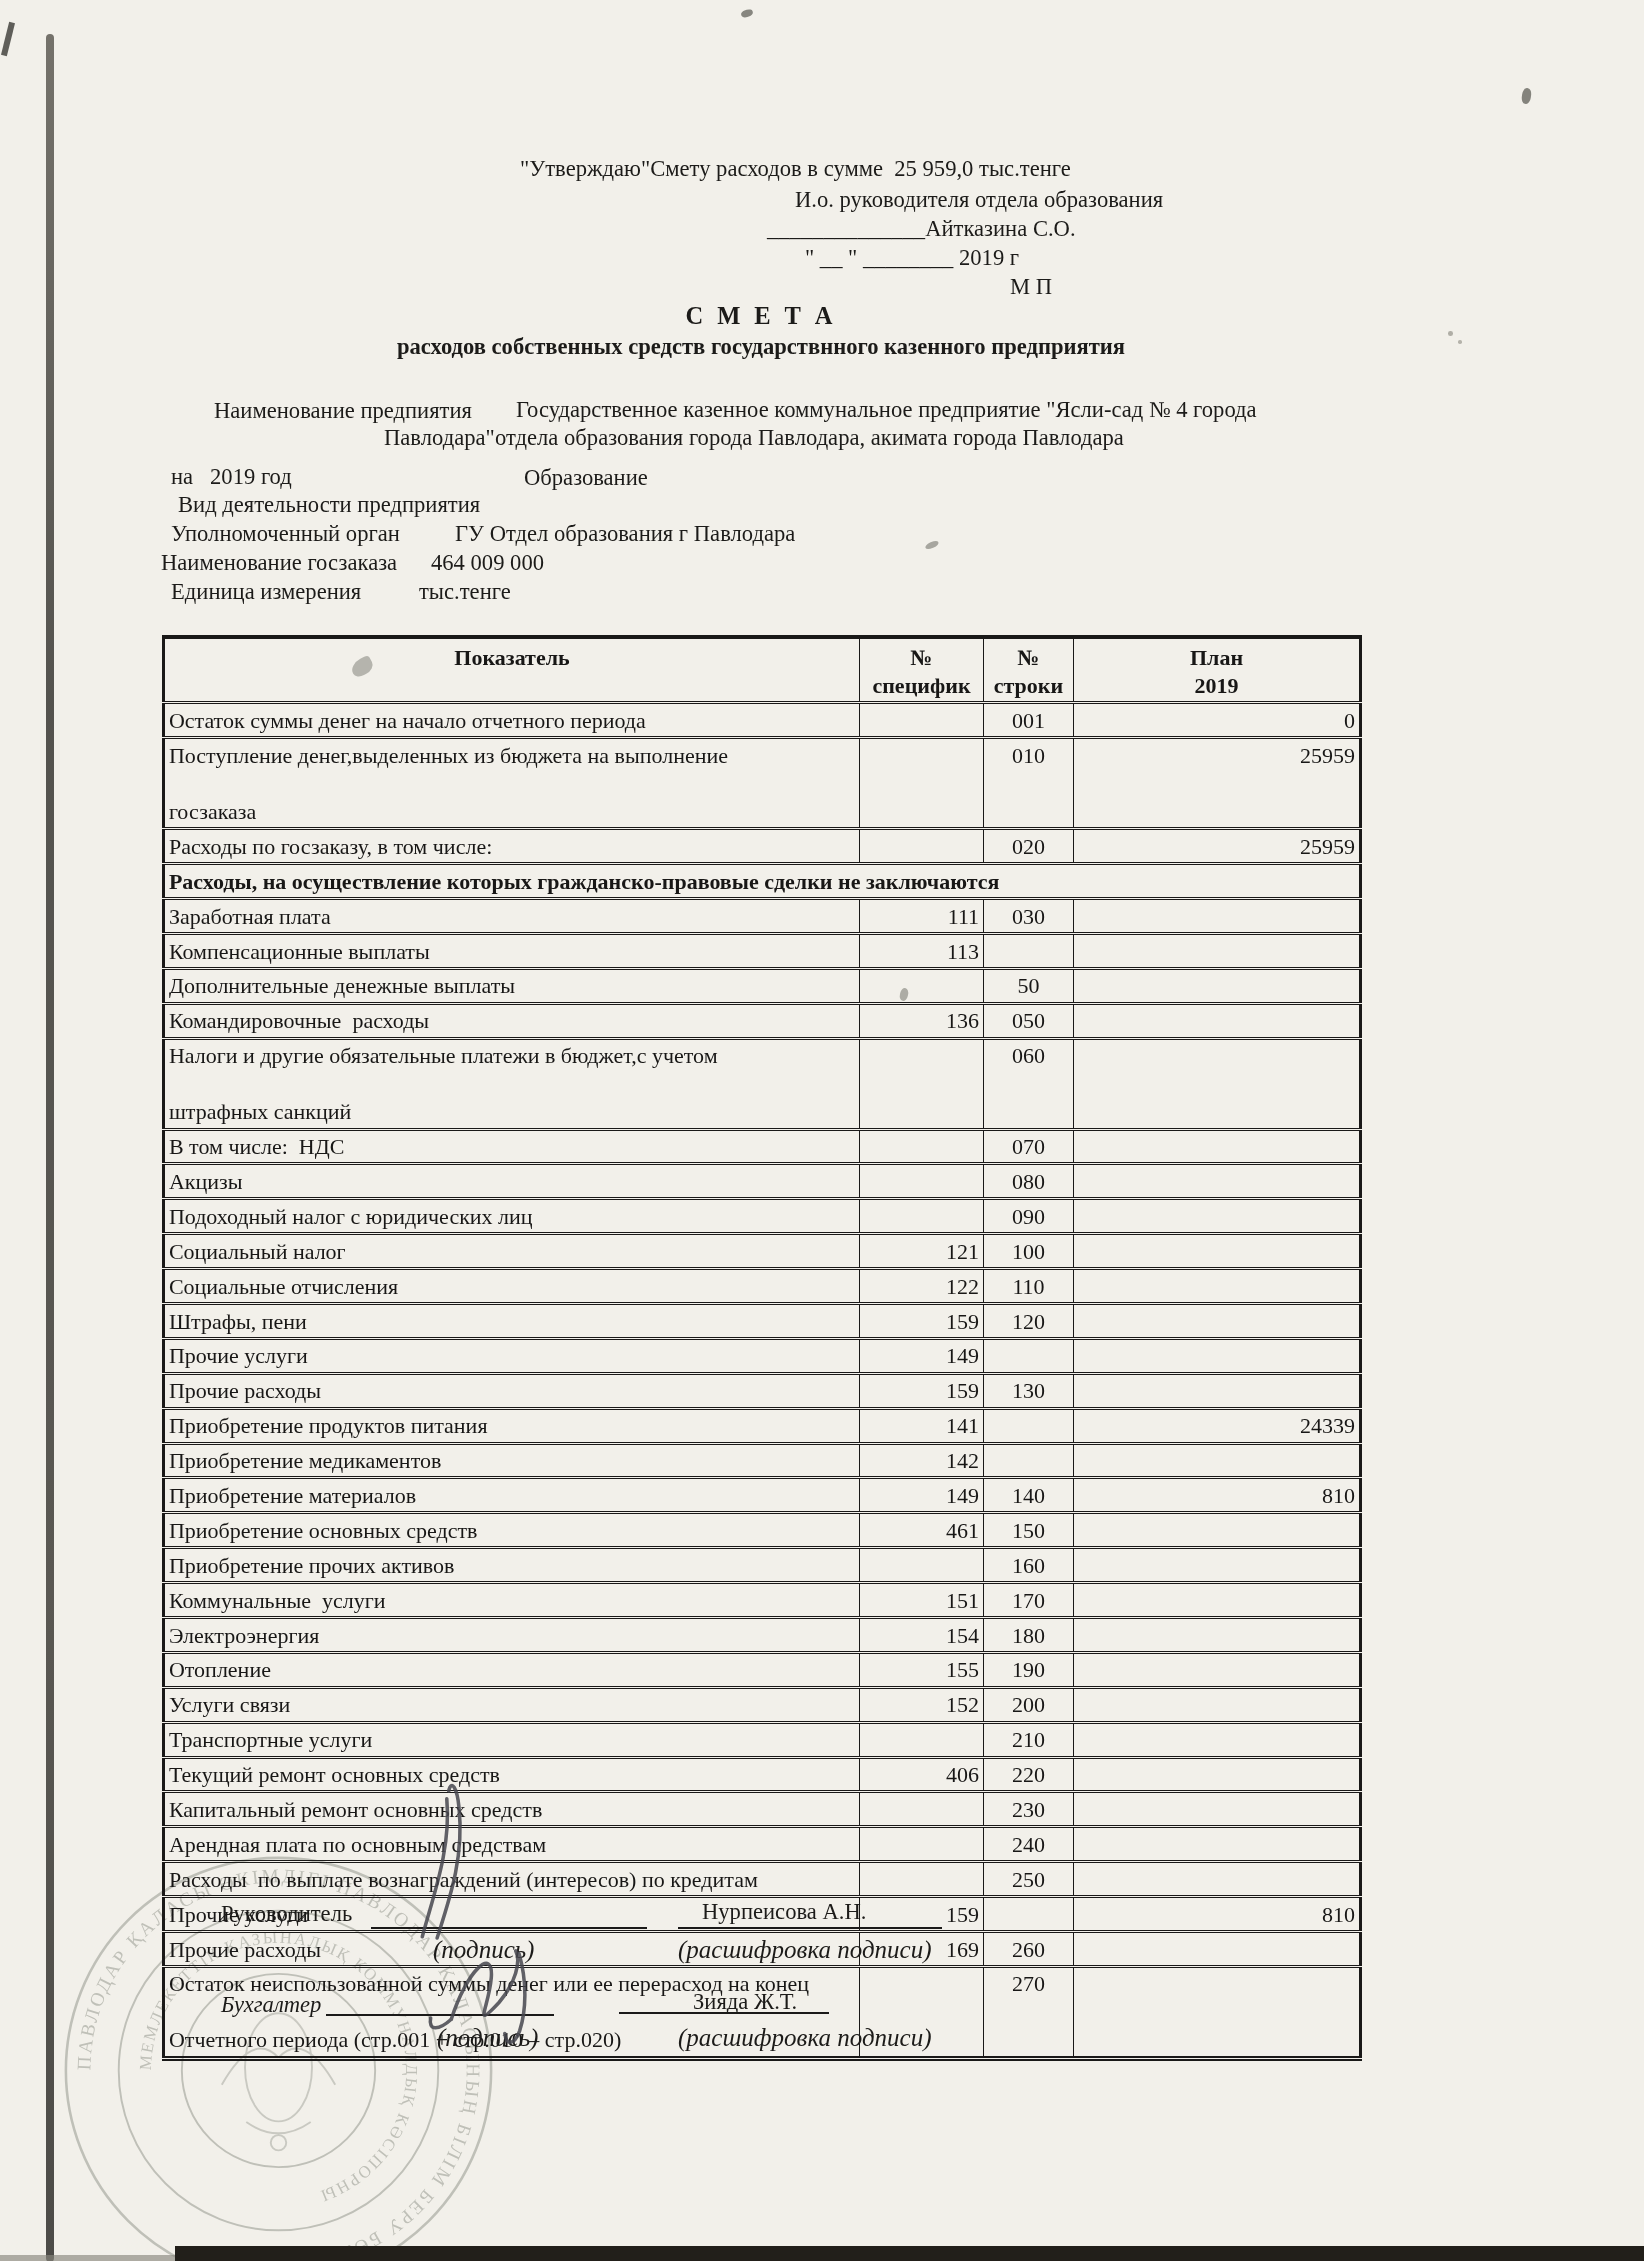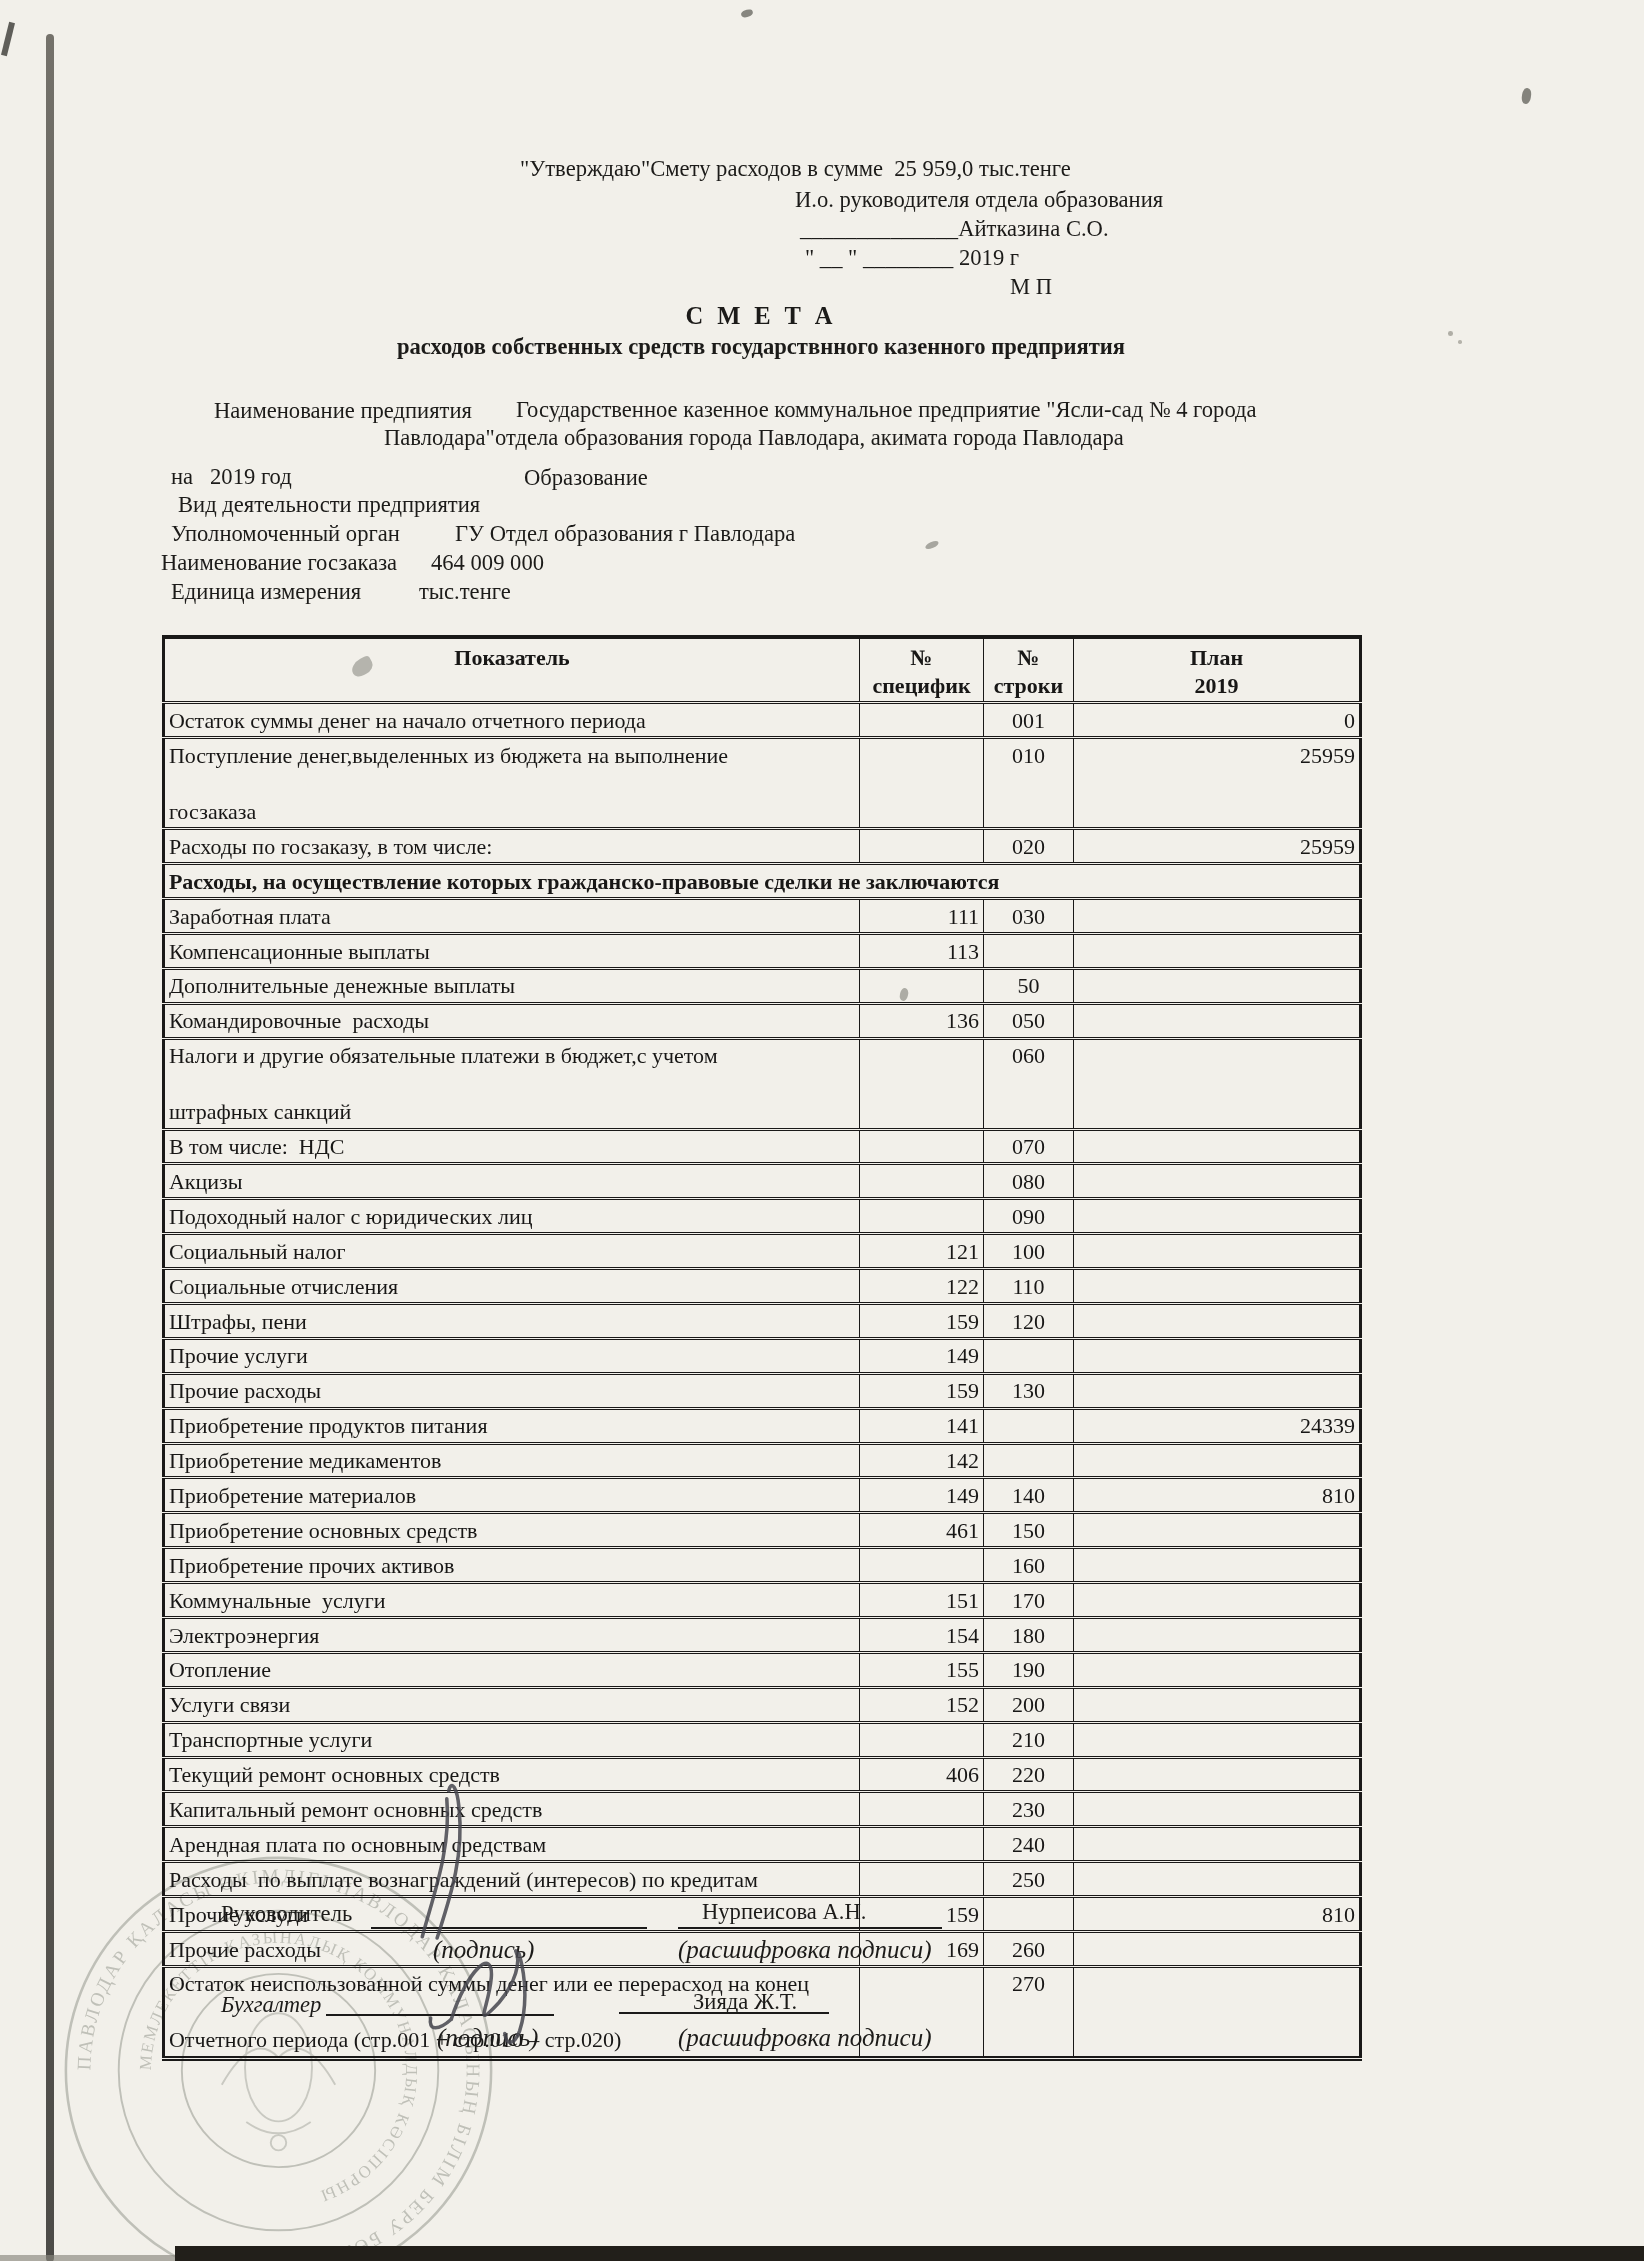--- a/index.html
+++ b/index.html
@@ -60,21 +60,21 @@
   <div class="speck" style="left:741px;top:10.3px;width:11.6px;height:7px;background:#6b6b64;transform:rotate(-18deg);opacity:.8"></div>
   <div class="speck" style="left:1522px;top:88px;width:9px;height:15.5px;background:#55544d;transform:rotate(8deg);opacity:.7"></div>
   <div class="speck" style="left:1448px;top:331px;width:5.2px;height:5.2px;background:#b0aea6"></div>
   <div class="speck" style="left:1458px;top:340px;width:3.9px;height:3.9px;background:#b5b3ab"></div>
   <div class="speck" style="left:925px;top:542px;width:14px;height:6.4px;background:#8e8d85;transform:rotate(-24deg);opacity:.75"></div>
   <div class="speck" style="left:351px;top:659px;width:22px;height:15.5px;background:#a5a59d;transform:rotate(-28deg);border-radius:60% 20% 50% 40%;opacity:.8;z-index:3"></div>
   <div class="speck" style="left:900px;top:988px;width:8.4px;height:13px;background:#9b9b93;transform:rotate(12deg);opacity:.8;z-index:3"></div>
 
   <div class="abs t35" style="left:520px;top:155px;">"Утверждаю"Смету расходов в сумме  25 959,0 тыс.тенге</div>
   <div class="abs t35" style="left:795px;top:186px;">И.о. руководителя отдела образования</div>
-  <div class="abs t35" style="left:800px;top:215px;">______________Айтказина С.О.</div>
+  <div class="abs t35" style="left:767px;top:215px;">______________Айтказина С.О.</div>
   <div class="abs t35" style="left:805px;top:244px;">" __ " ________ 2019 г</div>
   <div class="abs t35" style="left:1010px;top:273px;">М П</div>
 
   <div class="center-band bold t35" style="top:334px;">расходов собственных средств государствнного казенного предприятия</div>
   <div class="center-band bold" style="top:302px;font-size:24.5px;letter-spacing:3.9px;">С М Е Т А</div>
 
   <div class="abs t35" style="left:214px;top:397px;">Наименование предпиятия</div>
   <div class="abs t35" style="left:516px;top:396px;">Государственное казенное коммунальное предприятие "Ясли-сад № 4 города</div>
   <div class="abs t35" style="left:384px;top:424px;">Павлодара"</div>
   <div class="abs t35" style="left:495px;top:424px;">отдела образования города Павлодара, акимата города Павлодара</div>

